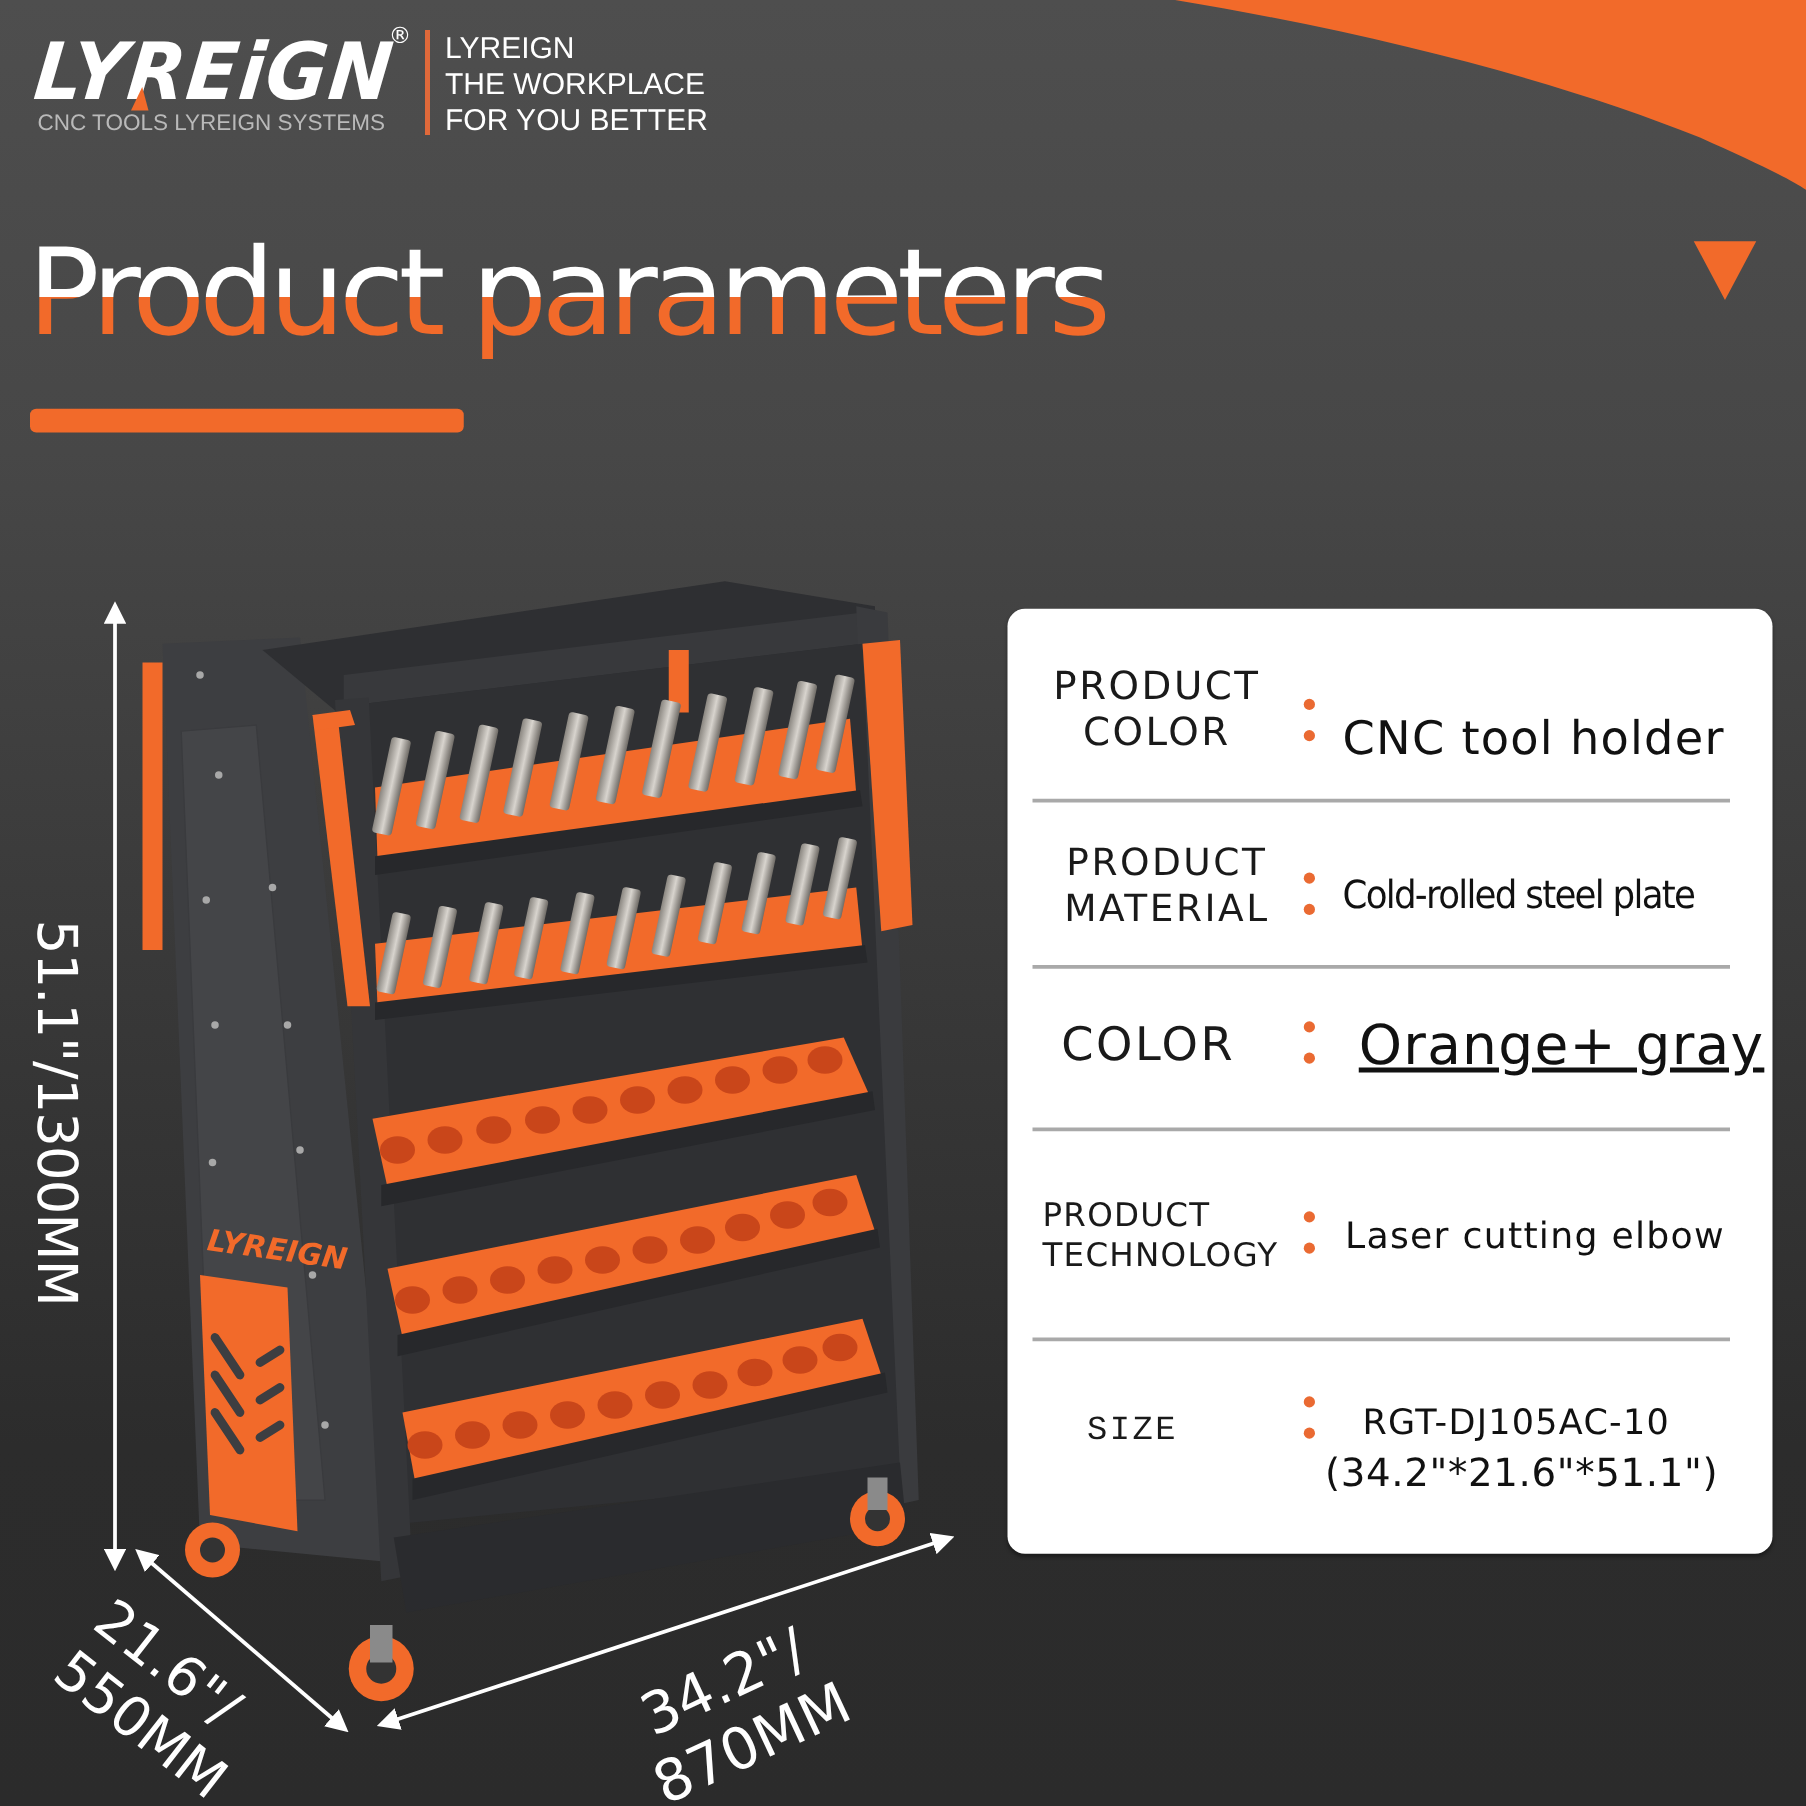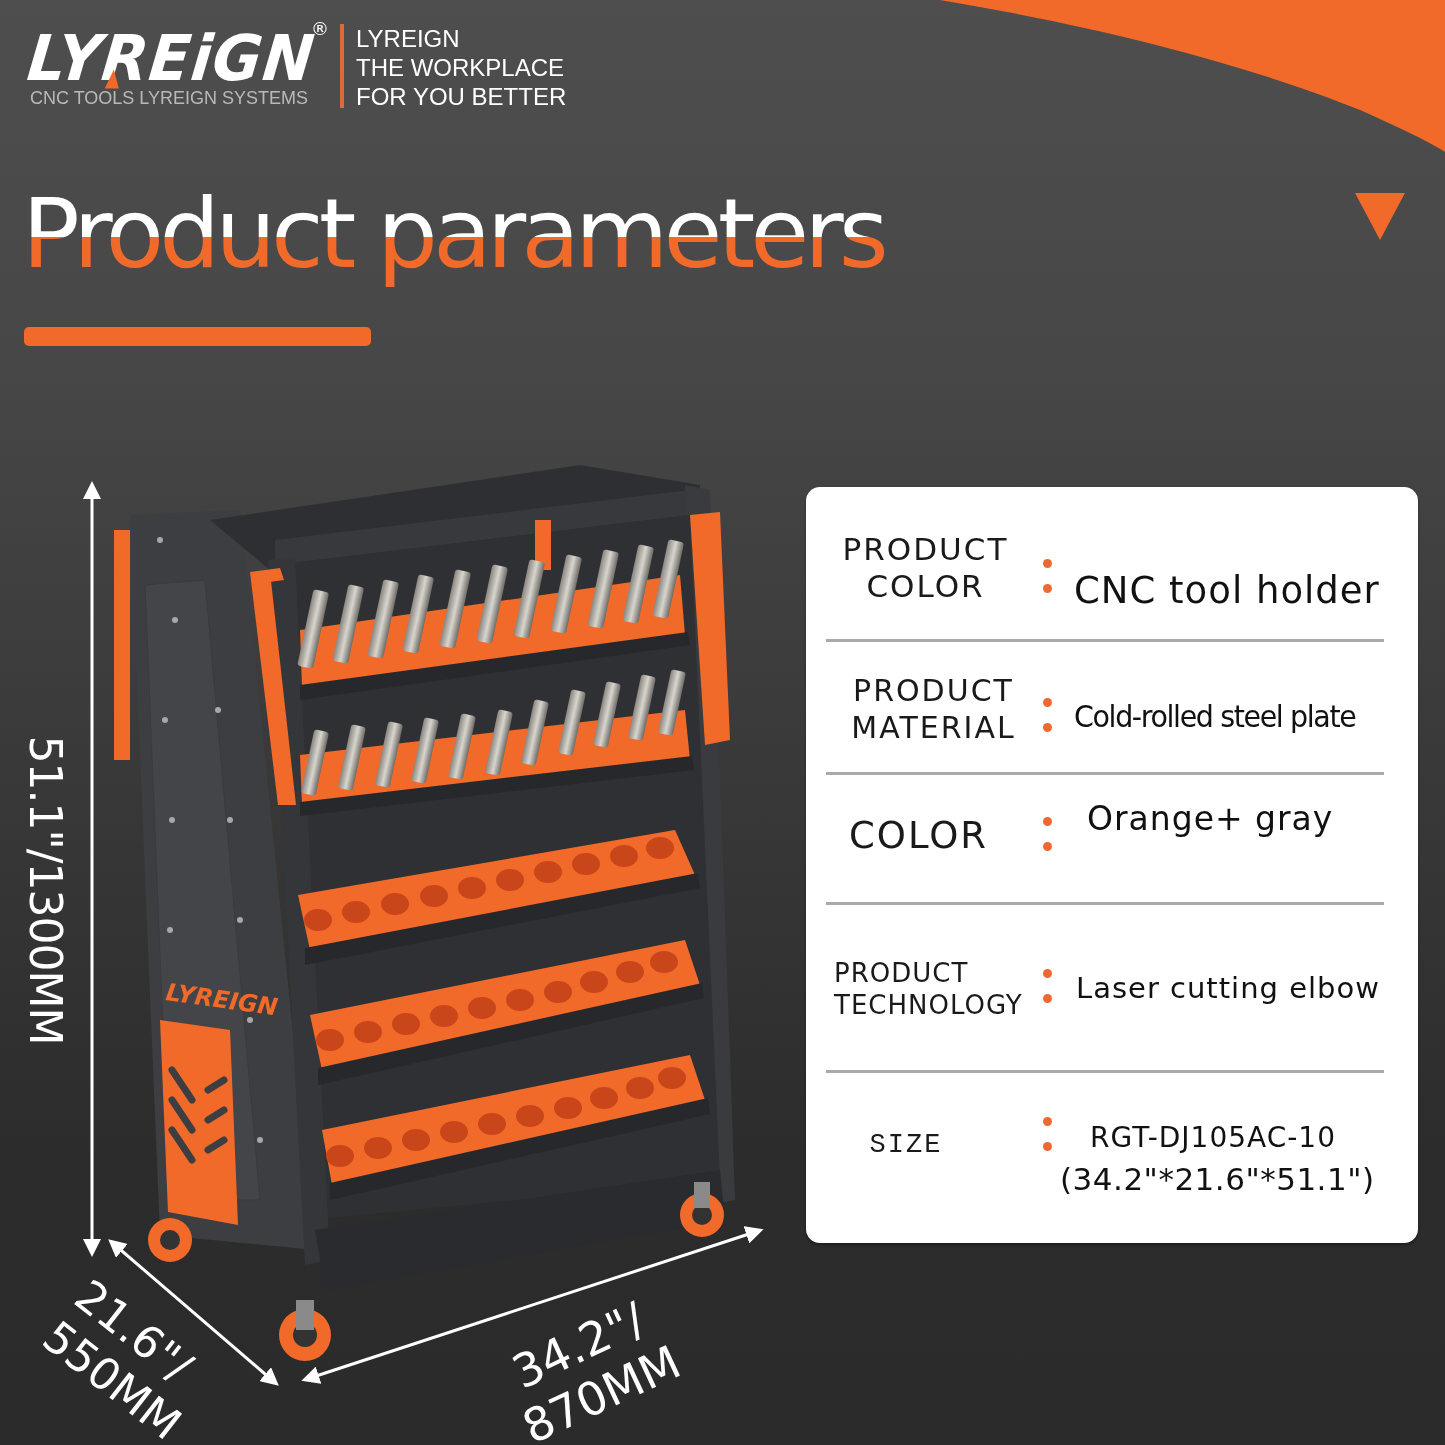--- a/index.html
+++ b/index.html
@@ -298,21 +298,21 @@
       <div>MATERIAL</div>
     </div>
     <div class="spec-colon" style="left:237px;top:56px;"></div>
     <div class="spec-value" style="left:268px;top:56px;font-size:31px;letter-spacing:-1.5px;transform:scaleX(0.92);transform-origin:left;">Cold-rolled steel plate</div>
     <div class="divider"></div>
   </div>
 
   <div class="spec-row" style="top:288px;height:130px;">
     <div class="spec-label" style="left:30px;top:42px;width:165px;font-size:37px;line-height:37px;">COLOR</div>
     <div class="spec-colon" style="left:237px;top:42px;"></div>
-    <div class="spec-value" style="left:281px;top:24px;font-size:33px;letter-spacing:1px;">Orange+ gray</div>
+    <div class="spec-value" style="left:281px;top:36px;font-size:44px;letter-spacing:1px;text-decoration:underline;">Orange+ gray</div>
     <div class="divider"></div>
   </div>
 
   <div class="spec-row" style="top:418px;height:168px;">
     <div class="spec-label" style="left:28px;top:52px;width:200px;font-size:26px;line-height:32px;text-align:left;letter-spacing:1px;">
       <div>PRODUCT</div>
       <div>TECHNOLOGY</div>
     </div>
     <div class="spec-colon" style="left:237px;top:64px;"></div>
     <div class="spec-value" style="left:270px;top:66px;font-size:29px;letter-spacing:1px;">Laser cutting elbow</div>

